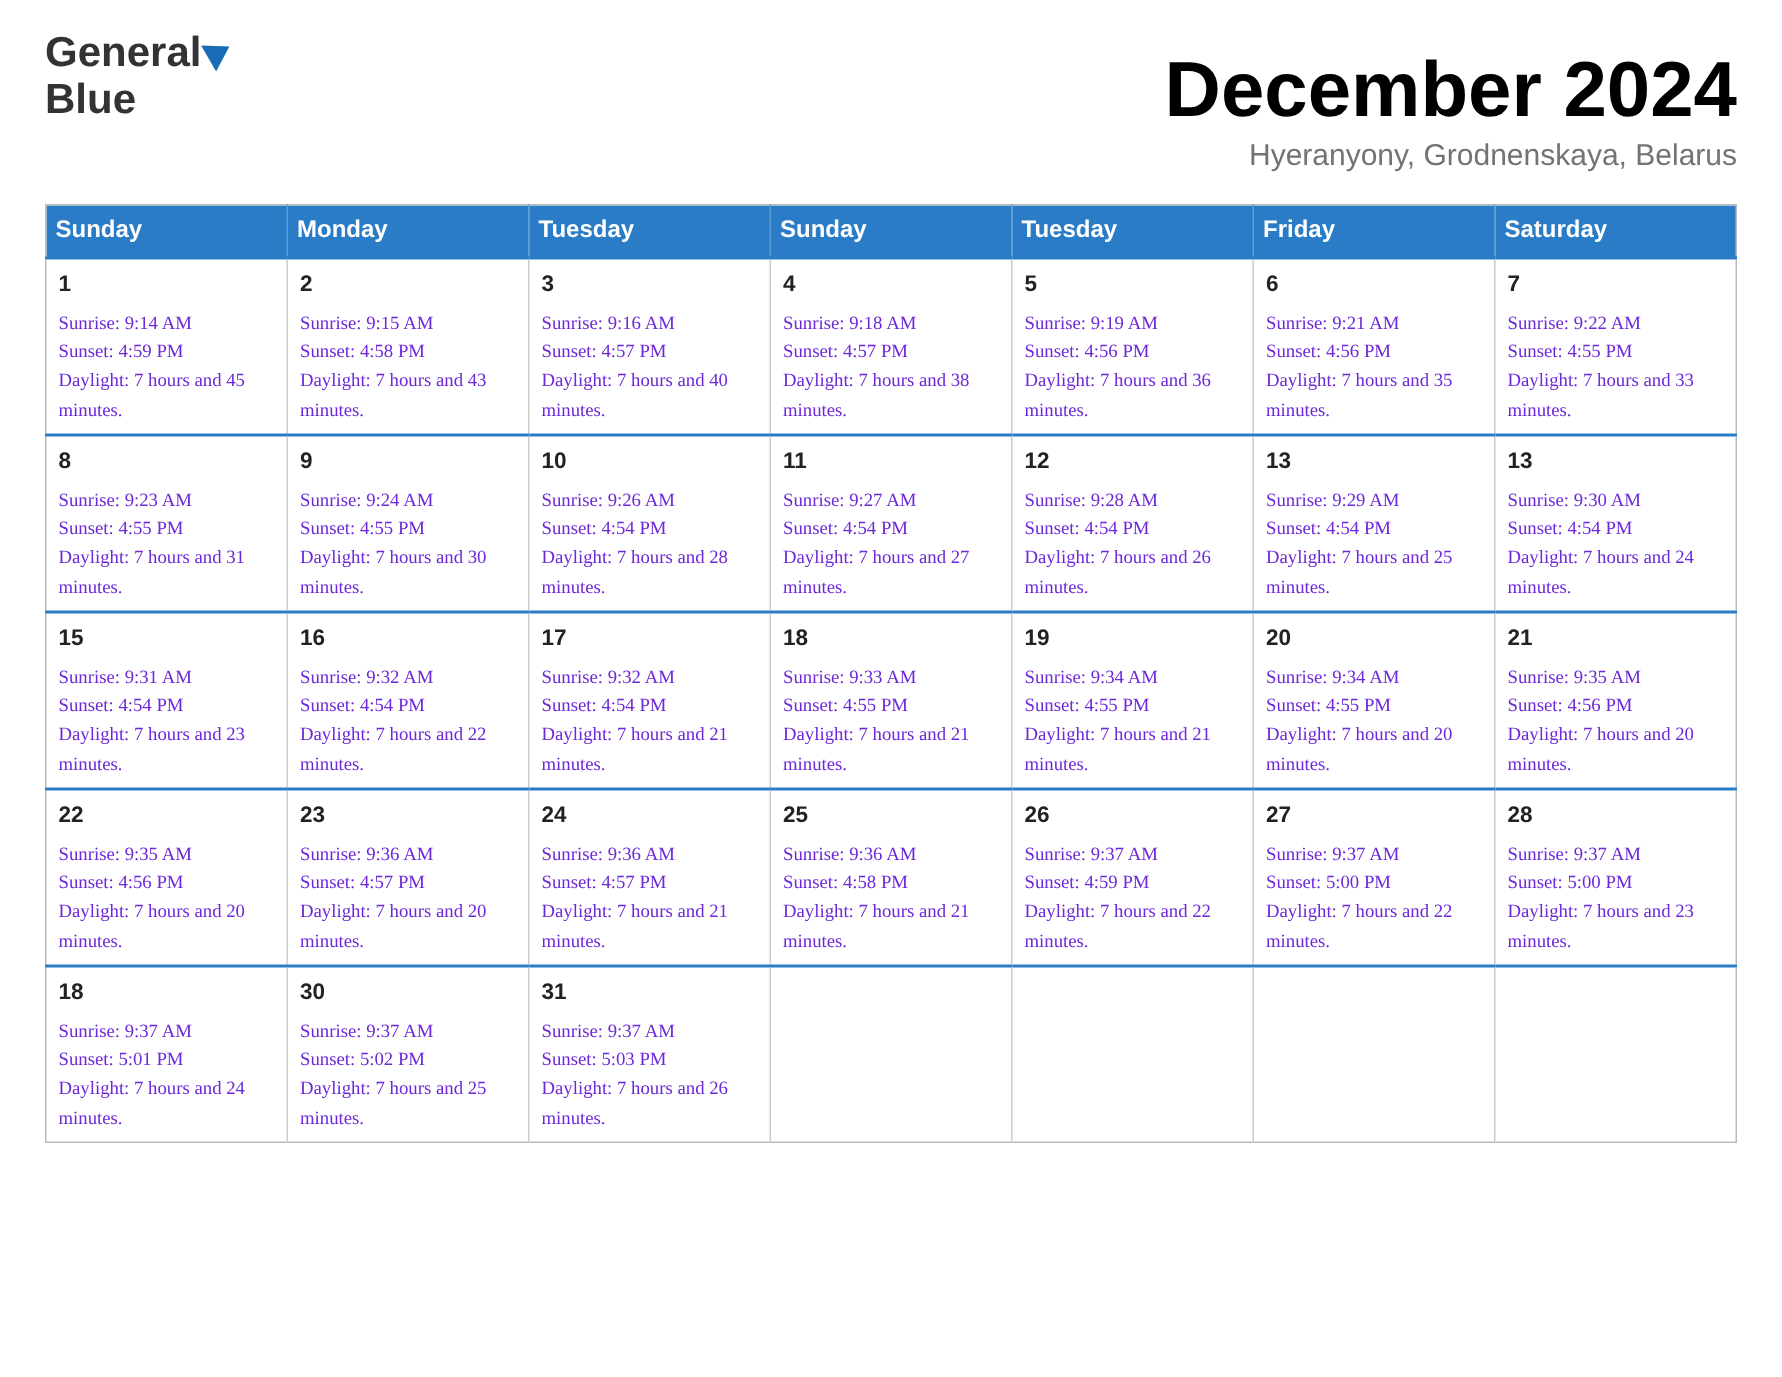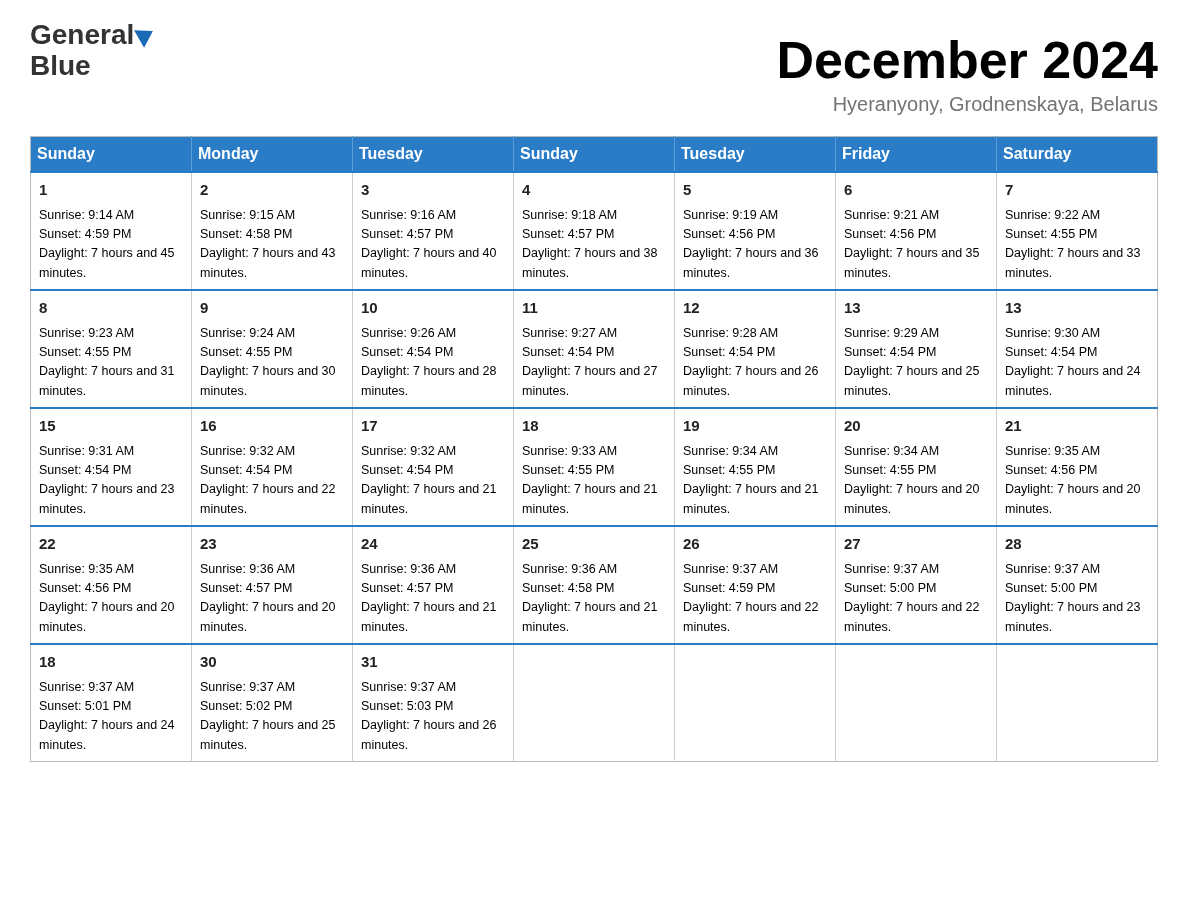--- a/index.html
+++ b/index.html
@@ -87,22 +87,23 @@
       background: #fff;
     }
     .day-num {
       font-size: 15px;
       font-weight: bold;
       margin-bottom: 4px;
       display: block;
     }
     .day-info {
       font-size: 12.5px;
-      color: #000000;
+      color: #6d28d9;
       line-height: 1.55;
+      font-family: Liberation Serif, serif;
     }
   </style>
 </head>
 <body>
 
 <div class="header">
   <div class="logo">
     <div class="logo-line1">
       <span class="logo-text">General</span>
       <span class="logo-arrow"></span>

